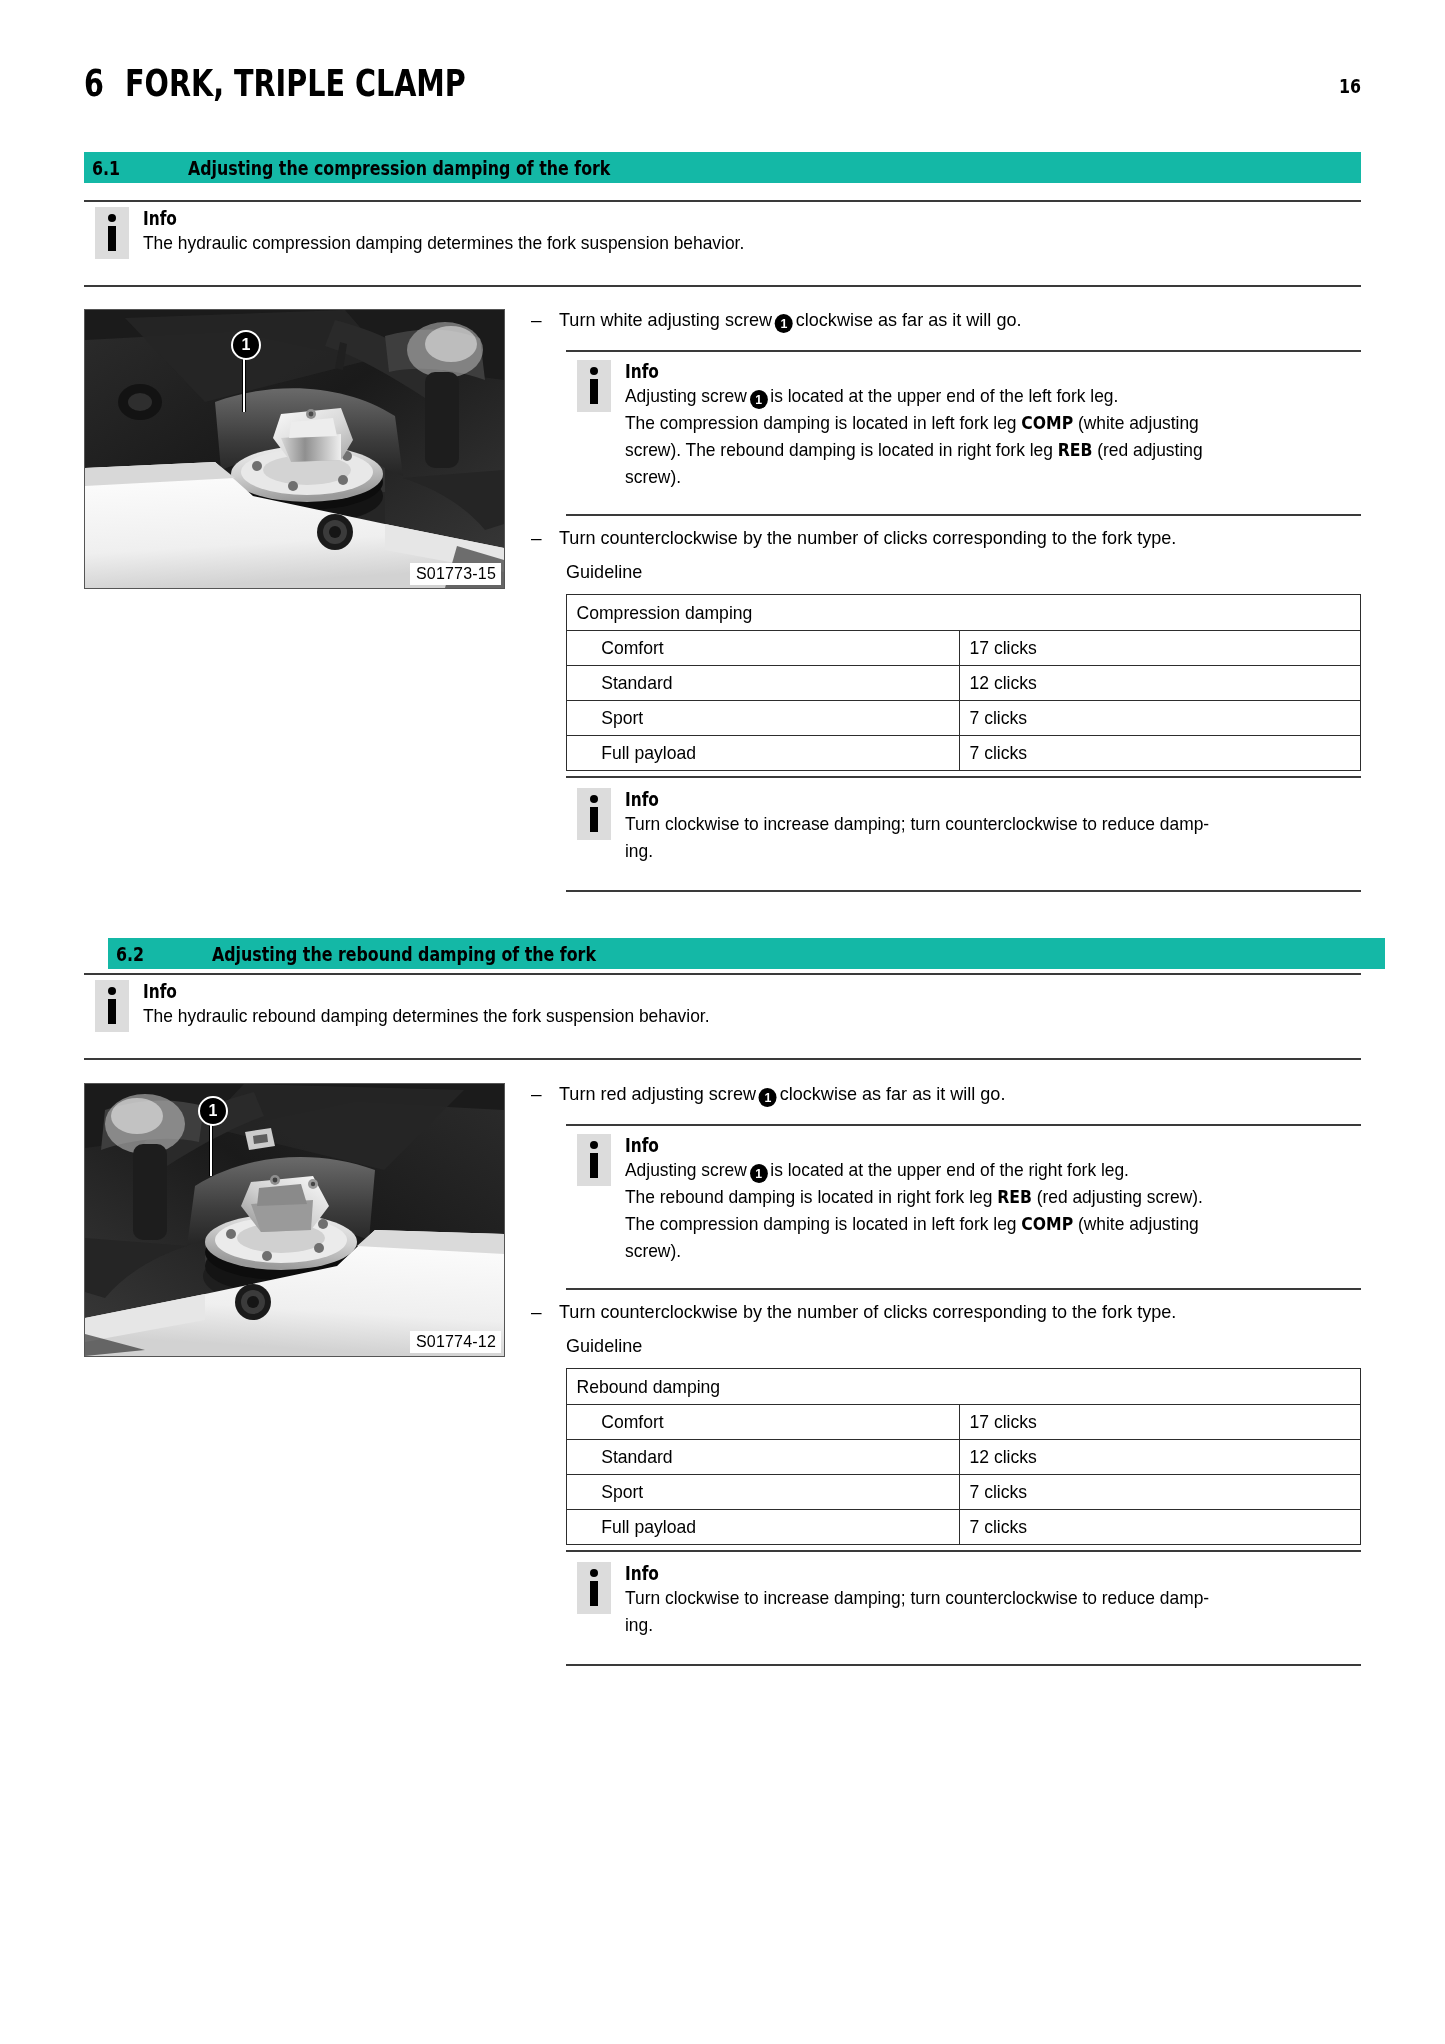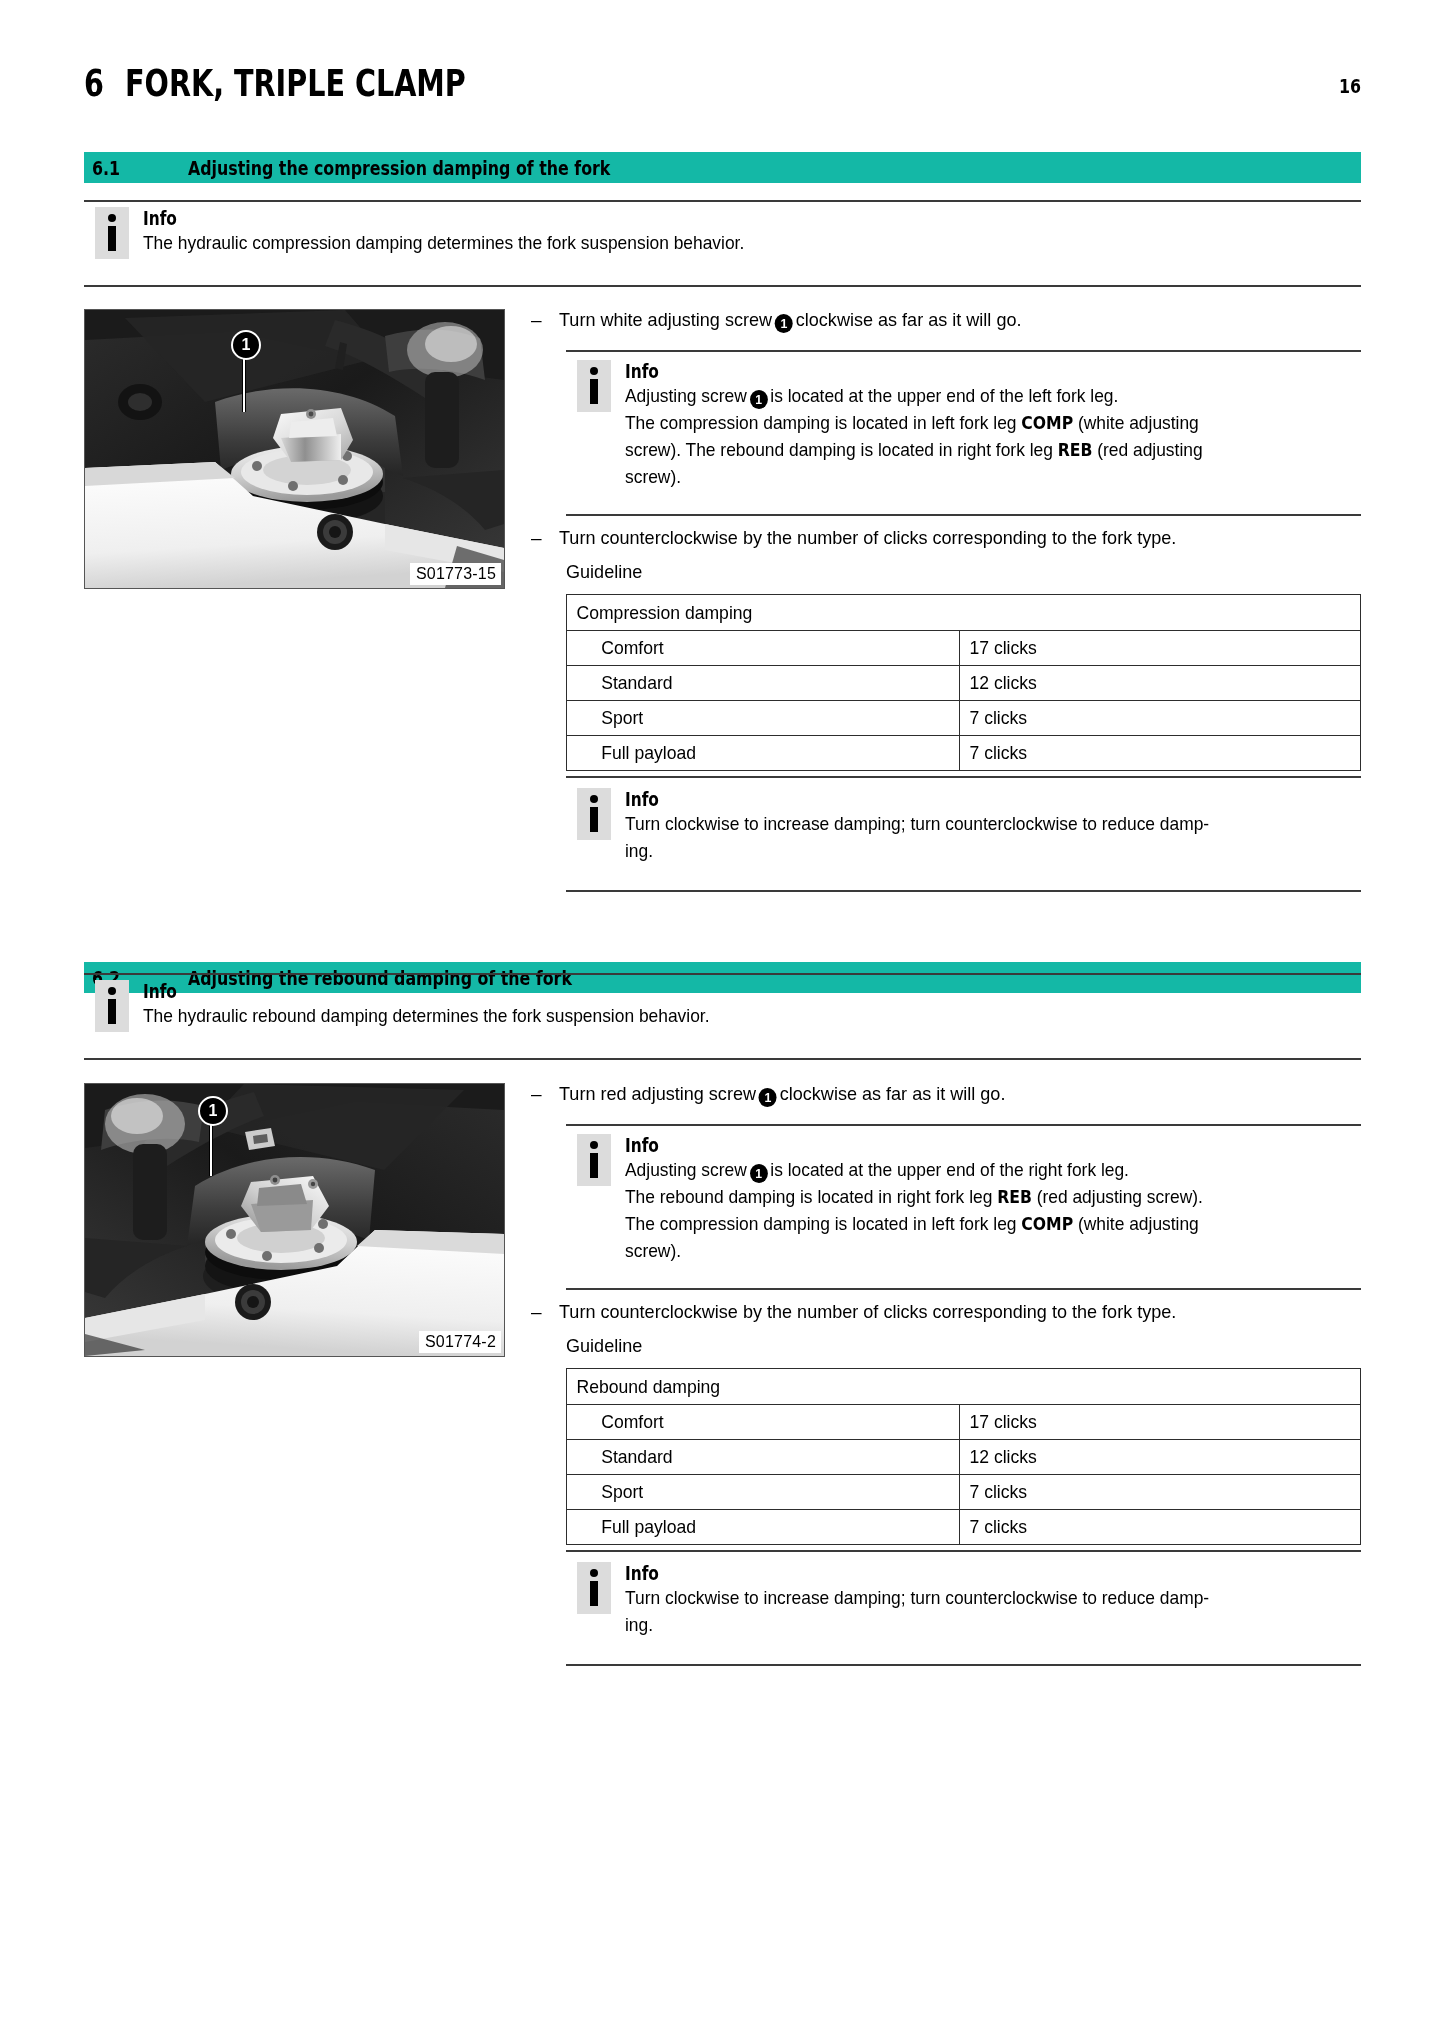--- a/index.html
+++ b/index.html
@@ -468,21 +468,21 @@
     </div>
     <div class="info-body">
       <div class="info-title">Info</div>
       <div class="info-text">Turn clockwise to increase damping; turn counterclockwise to reduce damp-</div>
       <div class="info-text">ing.</div>
     </div>
   </div>
 
   <div class="rule" style="left:566px; top:890px; width:795px;"></div>
 
-  <div class="section-bar" style="top:962px;">
+  <div class="section-bar" style="top:938px;margin-left:24px;">
     <span class="sec-num">6.2</span>
     <span class="sec-title">Adjusting the rebound damping of the fork</span>
   </div>
 
   <div class="rule" style="left:84px; top:973px; width:1277px;"></div>
 
   <div class="info-block" style="left:95px; top:980px; width:1260px;">
     <div class="info-icon">
       <span class="dot"></span>
       <span class="stem"></span>
@@ -560,21 +560,21 @@
         <circle cx="168" cy="218" r="18" fill="#1a1a1a"></circle>
         <circle cx="168" cy="218" r="12" fill="#3b3b3b"></circle>
         <circle cx="168" cy="218" r="6" fill="#151515"></circle>
         <path d="M102,162 C70,172 40,190 20,214 L0,208 L0,154 Z" fill="#252525"></path>
         <path d="M0,250 L60,266 L0,272 Z" fill="#1c1c1c" opacity="0.6"></path>
       </svg>
     </div>
     <div class="leader-dark" style="left:124px; top:26px; height:66px;"></div>
     <div class="leader" style="left:125px; top:26px; height:66px;"></div>
     <div class="callout-marker" style="left:113px; top:12px;">1</div>
-    <div class="photo-caption">S01774-2</div>
+    <div class="photo-caption">S01774-12</div>
   </div>
 
   <div class="step" style="left:531px; top:1081px;">
     <span class="step-dash">–</span>
     <span class="step-text"><span>Turn red adjusting screw</span><span class="callout">1</span><span>clockwise as far as it will go.</span></span>
   </div>
 
   <div class="rule" style="left:566px; top:1124px; width:795px;"></div>
 
   <div class="info-block" style="left:577px; top:1134px;">

